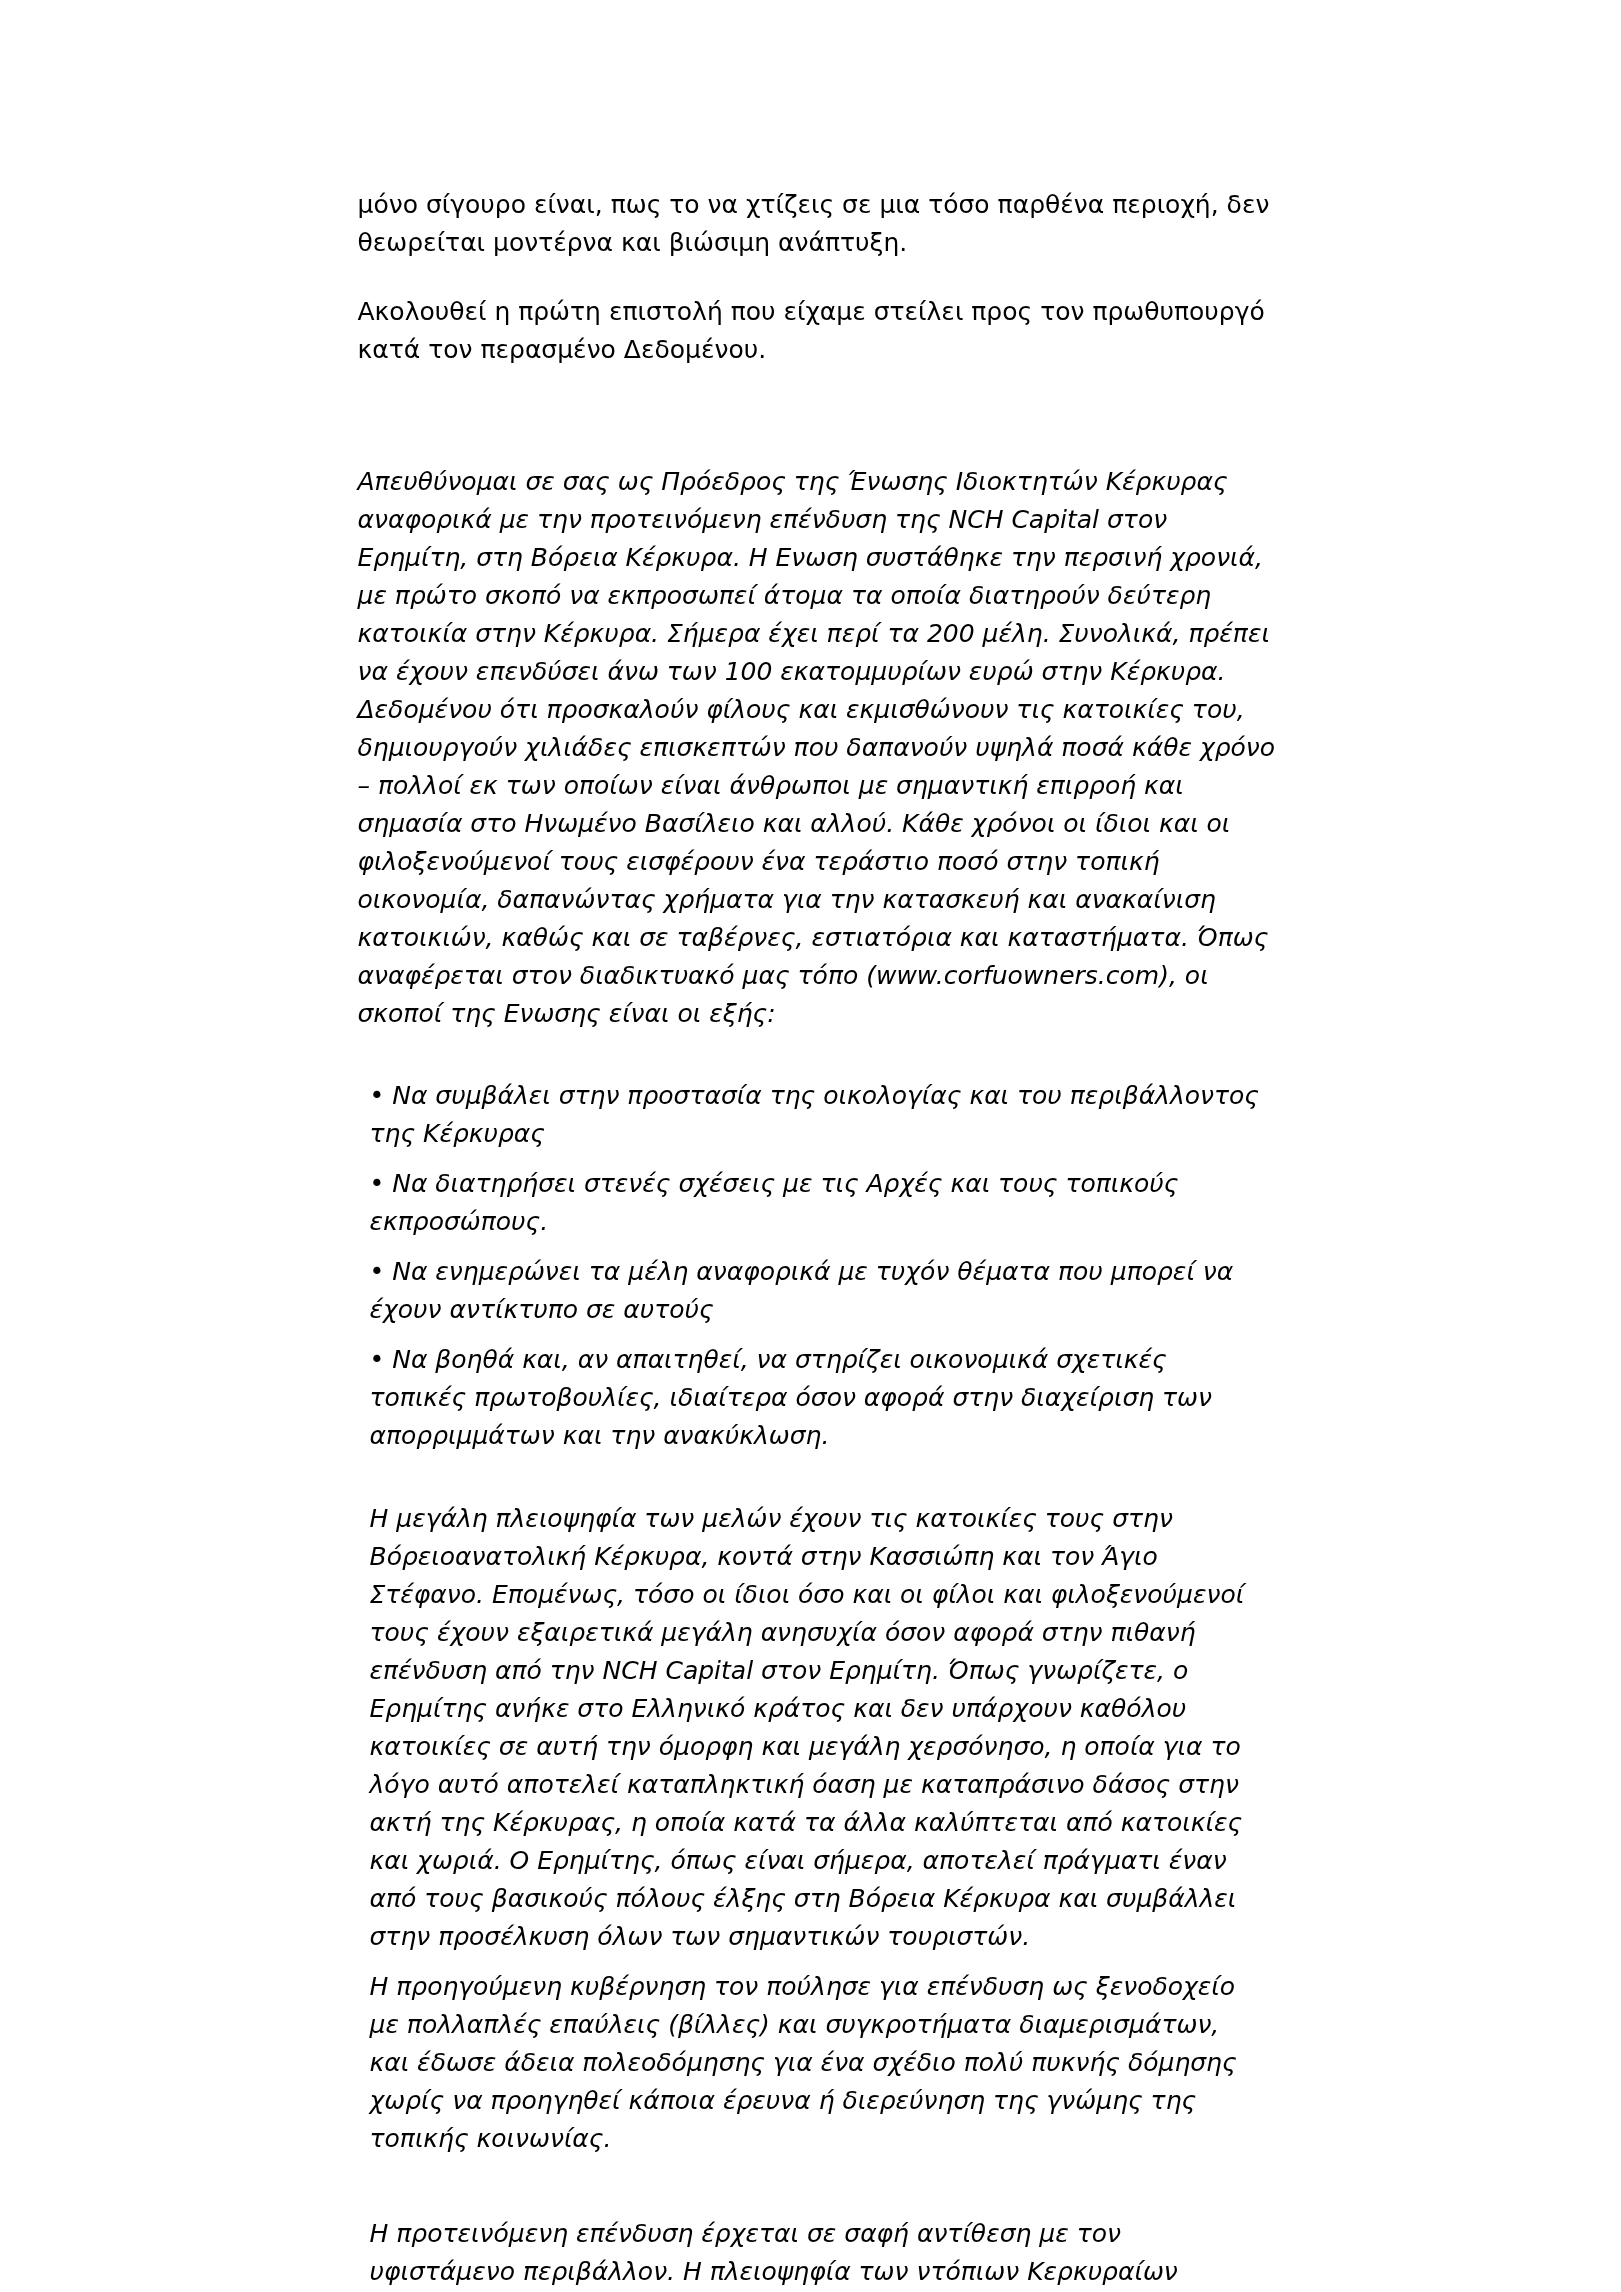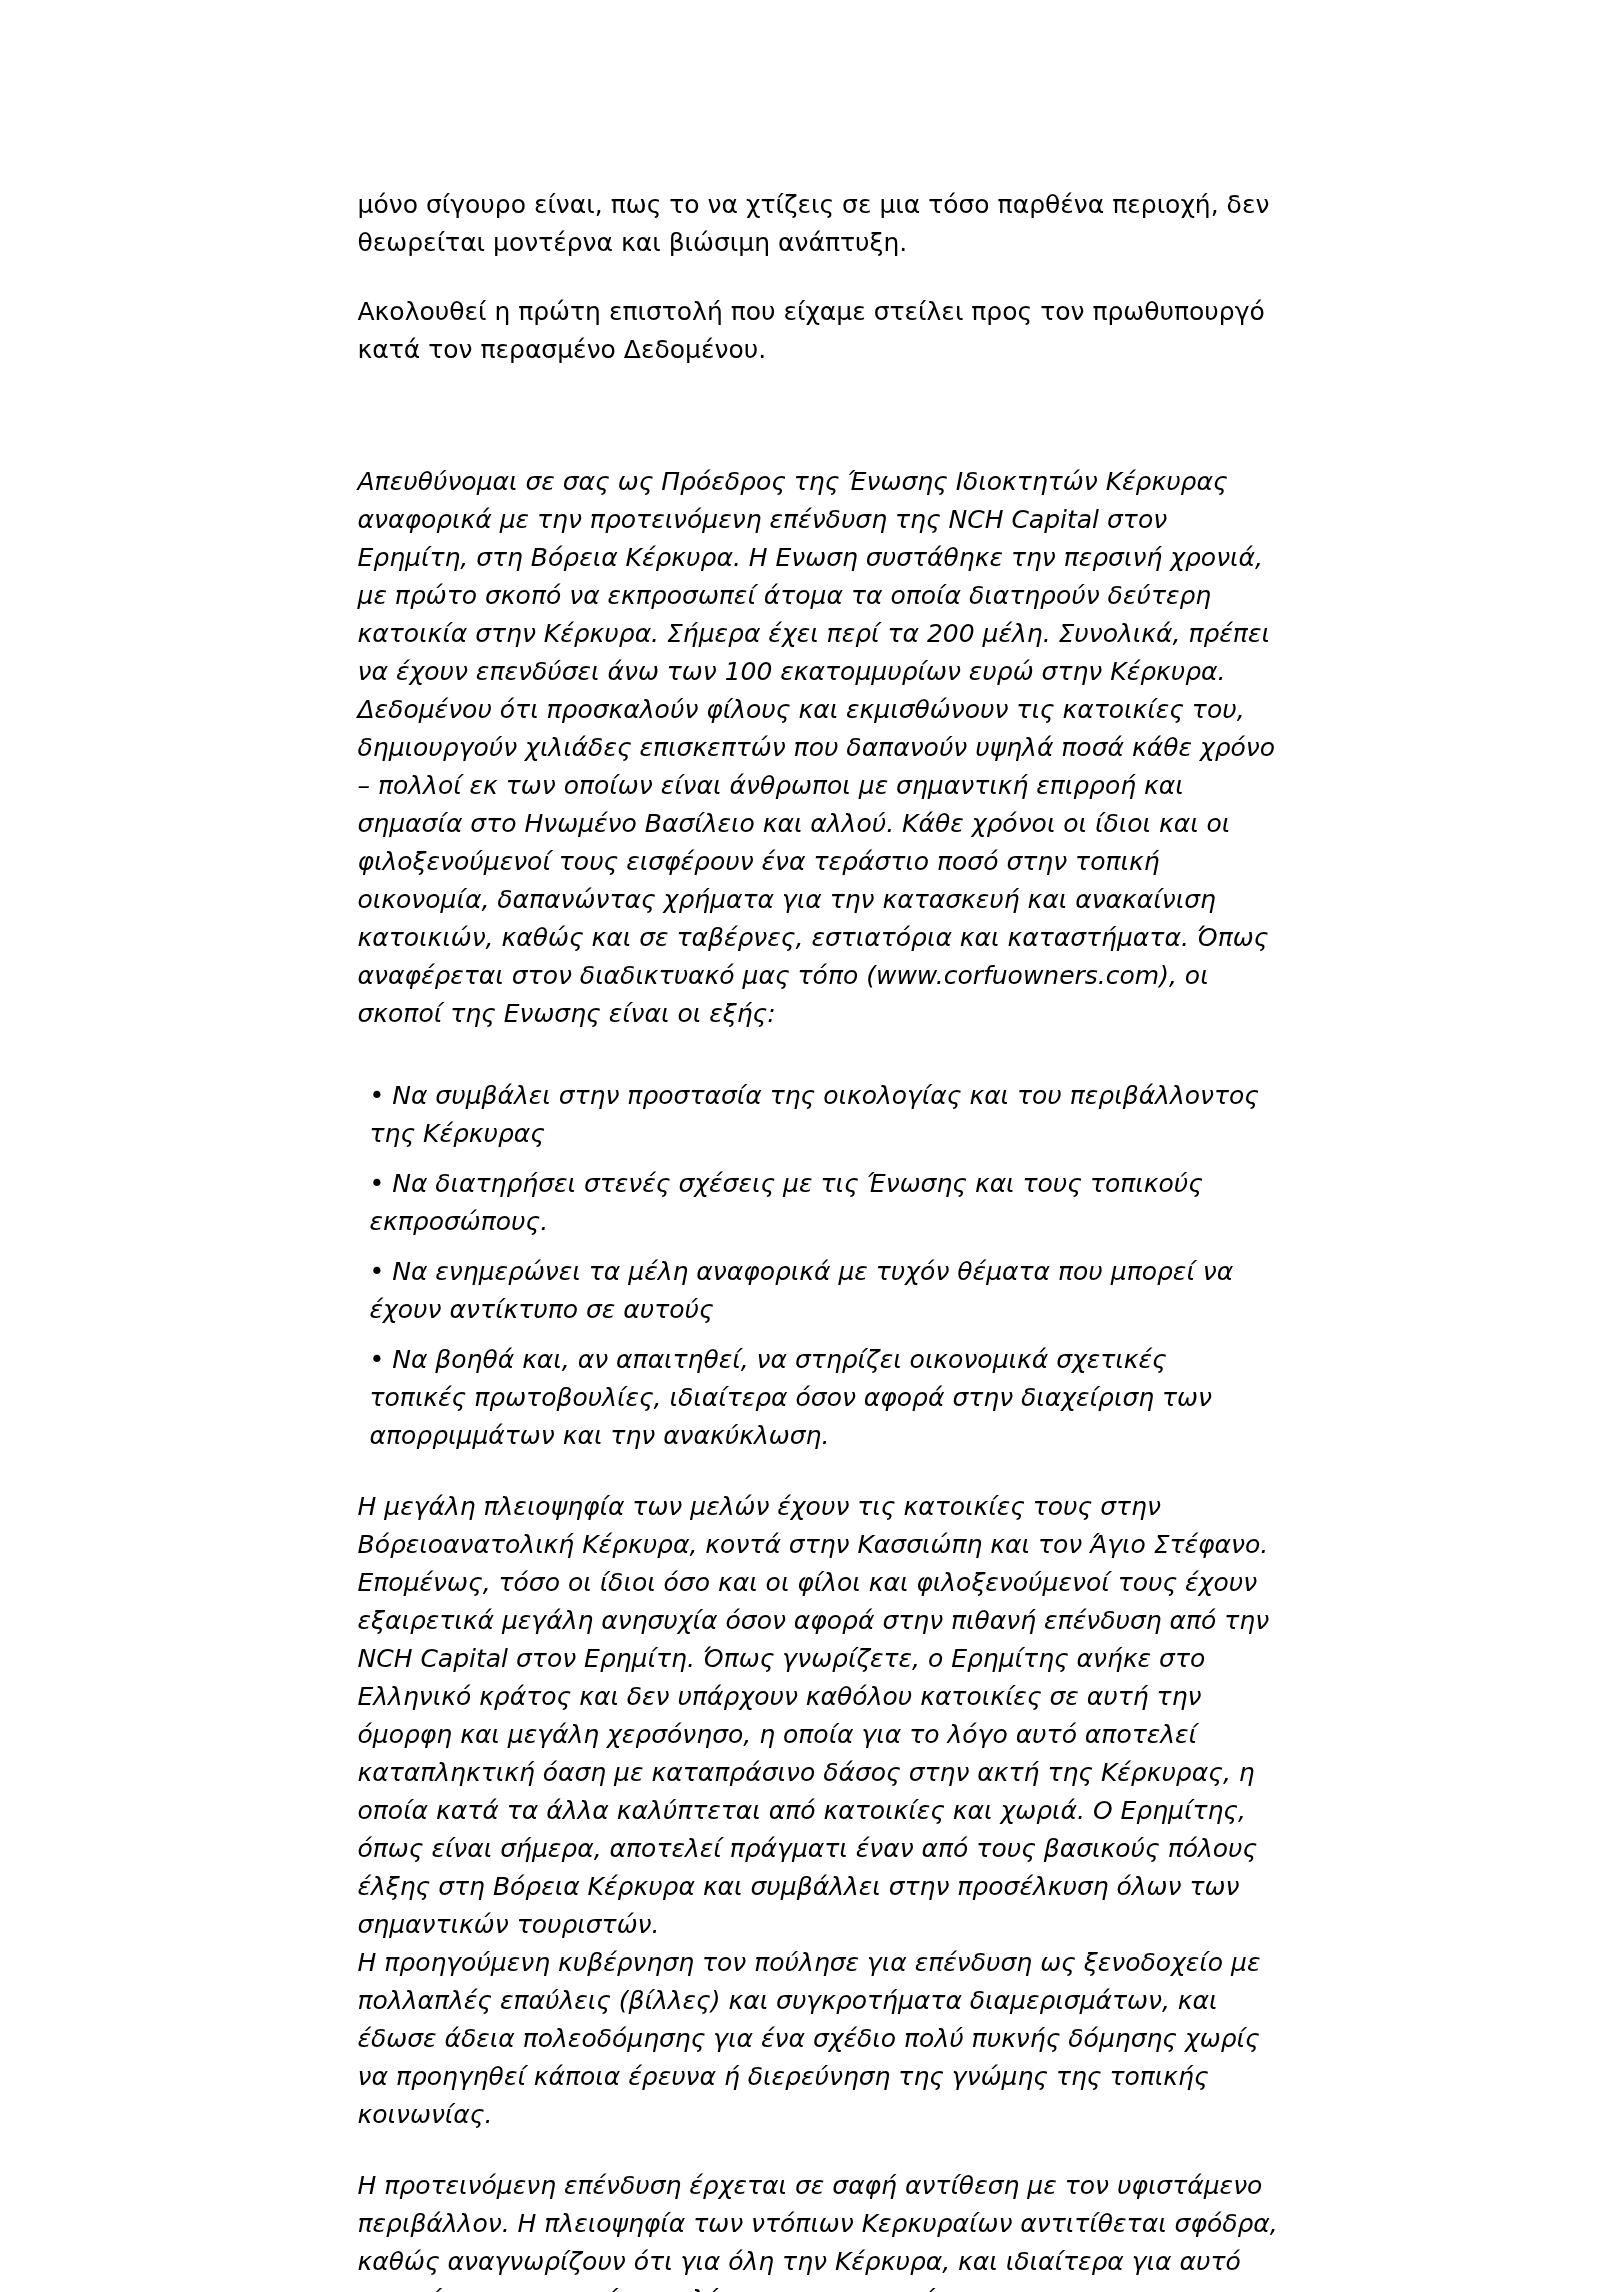--- a/index.html
+++ b/index.html
@@ -43,21 +43,21 @@
   .spacer-sm {
     height: 21.6px;
   }
   .bullets {
     font-style: italic;
   }
   .bullets .bullet-line {
     margin: 12px;
   }
   .tight {
-    margin: 0;
+    margin: 12px;
   }
 </style>
 </head>
 <body>
 
 <div class="page">
   <div class="doc">
 
     <p class="para upright">μόνο σίγουρο είναι, πως το να χτίζεις σε μια τόσο παρθένα περιοχή, δεν θεωρείται μοντέρνα και βιώσιμη ανάπτυξη.</p>
 
@@ -69,21 +69,21 @@
 
 
     <div class="spacer-md"></div>
 
     <p class="para italic">Απευθύνομαι σε σας ως Πρόεδρος της Ένωσης Ιδιοκτητών Κέρκυρας αναφορικά με την προτεινόμενη επένδυση της NCH Capital στον Ερημίτη, στη Βόρεια Κέρκυρα. Η Ενωση συστάθηκε την περσινή χρονιά, με πρώτο σκοπό να εκπροσωπεί άτομα τα οποία διατηρούν δεύτερη κατοικία στην Κέρκυρα. Σήμερα έχει περί τα 200 μέλη. Συνολικά, πρέπει να έχουν επενδύσει άνω των 100 εκατομμυρίων ευρώ στην Κέρκυρα. Δεδομένου ότι προσκαλούν φίλους και εκμισθώνουν τις κατοικίες του, δημιουργούν χιλιάδες επισκεπτών που δαπανούν υψηλά ποσά κάθε χρόνο – πολλοί εκ των οποίων είναι άνθρωποι με σημαντική επιρροή και σημασία στο Ηνωμένο Βασίλειο και αλλού. Κάθε χρόνοι οι ίδιοι και οι φιλοξενούμενοί τους εισφέρουν ένα τεράστιο ποσό στην τοπική οικονομία, δαπανώντας χρήματα για την κατασκευή και ανακαίνιση κατοικιών, καθώς και σε ταβέρνες, εστιατόρια και καταστήματα. Όπως αναφέρεται στον διαδικτυακό μας τόπο (www.corfuowners.com), οι σκοποί της Ενωσης είναι οι εξής:</p>
 
     <div class="spacer-sm"></div>
 
     <div class="bullets">
       <p class="bullet-line tight">• Να συμβάλει στην προστασία της οικολογίας και του περιβάλλοντος της Κέρκυρας</p>
-      <p class="bullet-line tight">• Να διατηρήσει στενές σχέσεις με τις Ένωσης και τους τοπικούς εκπροσώπους.</p>
+      <p class="bullet-line tight">• Να διατηρήσει στενές σχέσεις με τις Αρχές και τους τοπικούς εκπροσώπους.</p>
       <p class="bullet-line tight">• Να ενημερώνει τα μέλη αναφορικά με τυχόν θέματα που μπορεί να έχουν αντίκτυπο σε αυτούς</p>
       <p class="bullet-line tight">• Να βοηθά και, αν απαιτηθεί, να στηρίζει οικονομικά σχετικές τοπικές πρωτοβουλίες, ιδιαίτερα όσον αφορά στην διαχείριση των απορριμμάτων και την ανακύκλωση.</p>
     </div>
 
     <div class="spacer-sm"></div>
 
     <p class="para italic tight">Η μεγάλη πλειοψηφία των μελών έχουν τις κατοικίες τους στην Βόρειοανατολική Κέρκυρα, κοντά στην Κασσιώπη και τον Άγιο Στέφανο. Επομένως, τόσο οι ίδιοι όσο και οι φίλοι και φιλοξενούμενοί τους έχουν εξαιρετικά μεγάλη ανησυχία όσον αφορά στην πιθανή επένδυση από την NCH Capital στον Ερημίτη. Όπως γνωρίζετε, ο Ερημίτης ανήκε στο Ελληνικό κράτος και δεν υπάρχουν καθόλου κατοικίες σε αυτή την όμορφη και μεγάλη χερσόνησο, η οποία για το λόγο αυτό αποτελεί καταπληκτική όαση με καταπράσινο δάσος στην ακτή της Κέρκυρας, η οποία κατά τα άλλα καλύπτεται από κατοικίες και χωριά. Ο Ερημίτης, όπως είναι σήμερα, αποτελεί πράγματι έναν από τους βασικούς πόλους έλξης στη Βόρεια Κέρκυρα και συμβάλλει στην προσέλκυση όλων των σημαντικών τουριστών.</p>
 
     <p class="para italic tight">Η προηγούμενη κυβέρνηση τον πούλησε για επένδυση ως ξενοδοχείο με πολλαπλές επαύλεις (βίλλες) και συγκροτήματα διαμερισμάτων, και έδωσε άδεια πολεοδόμησης για ένα σχέδιο πολύ πυκνής δόμησης χωρίς να προηγηθεί κάποια έρευνα ή διερεύνηση της γνώμης της τοπικής κοινωνίας.</p>
 

